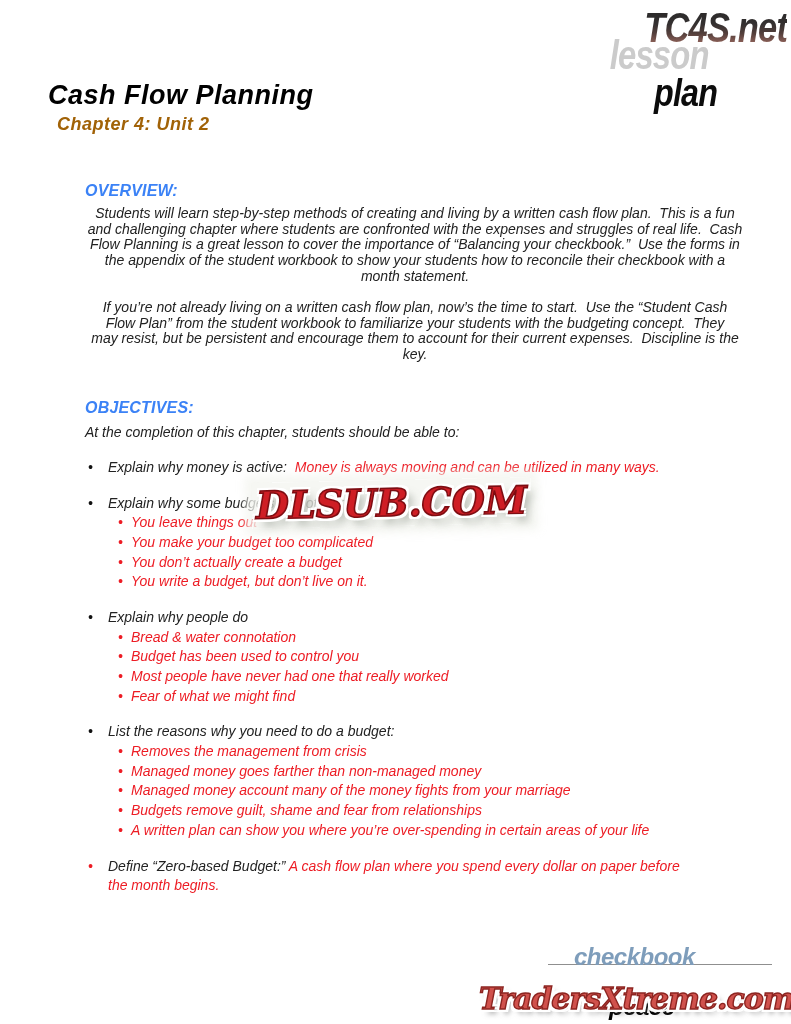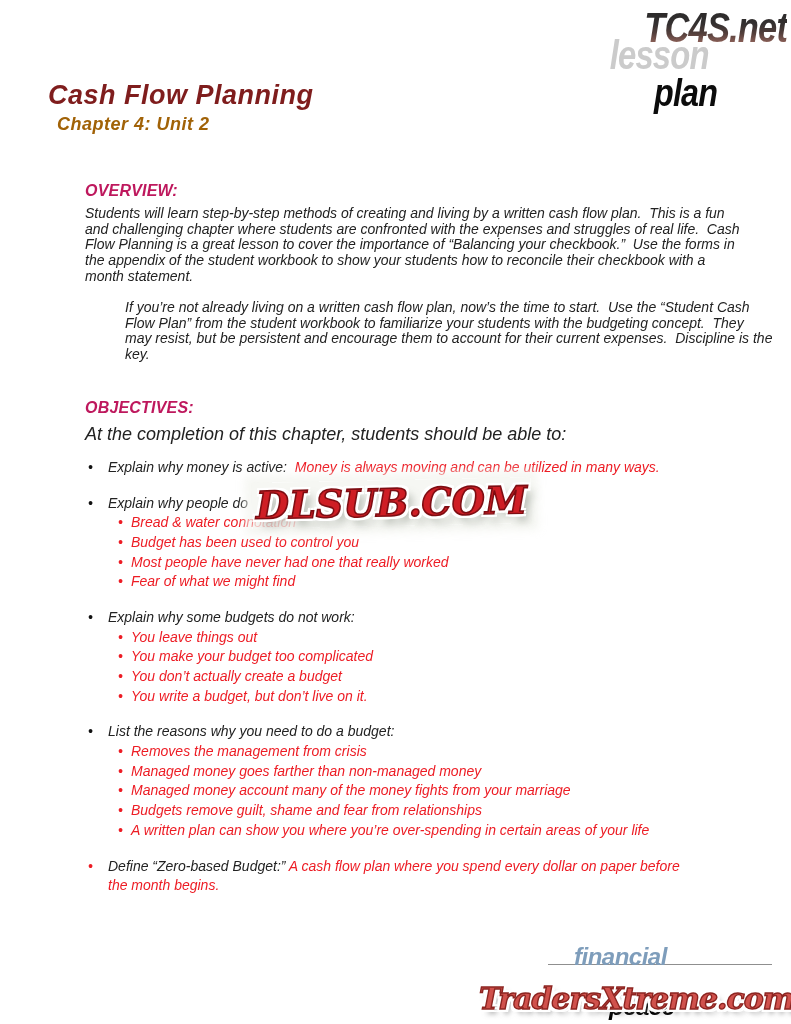--- a/index.html
+++ b/index.html
@@ -32,38 +32,38 @@
   }
   .brand-plan {
     right:74px; top:72px;
     font-size:38px; letter-spacing:-1px;
     transform:scaleX(0.85); transform-origin:right top;
     color:#0c0c0c;
   }
   
   .doc-title {
     position:absolute; left:48px; top:80px;
-    font-size:27px; font-weight:bold; letter-spacing:0.5px; color:#7f1d1d;
+    font-size:27px; font-weight:bold; letter-spacing:0.5px; color:#000000;
     white-space:nowrap;
   }
   .doc-subtitle {
     position:absolute; left:57px; top:114px;
     font-size:18px; font-weight:bold; letter-spacing:0.5px; color:#a16207;
     white-space:nowrap;
   }
   
   .content { position:absolute; left:85px; width:660px; }
-  .sec-heading { font-size:16px; font-weight:bold; color:#be185d; letter-spacing:0.2px; }
+  .sec-heading { font-size:16px; font-weight:bold; color:#3b82f6; letter-spacing:0.2px; }
   .h-overview { top:182px; }
   .h-objectives { top:399px; }
   .para { font-size:14px; line-height:15.7px; color:#222; }
-  .para .line { white-space:pre-wrap; }
+  .para .line { white-space:pre-wrap;text-align:center; }
   .p1 { top:206px; }
   .p2 { top:300px; }
-  .intro { top:424px; font-size:18px; color:#222; }
+  .intro { top:424px; font-size:14px; color:#222; }
   
   .bullets { position:absolute; left:85px; top:458px; width:670px; list-style:none; }
   .bullets > li {
     position:relative; padding-left:23px; margin-bottom:16px;
     font-size:14px; line-height:19.6px; color:#222;
   }
   .bullets > li::before {
     content:"\2022"; position:absolute; left:3px; top:0;
     color:#111; font-size:14px;
   }
@@ -135,52 +135,52 @@
   <div class="doc-subtitle">Chapter 4: Unit 2</div>
 
   <div class="content sec-heading h-overview" style="position:absolute;">OVERVIEW:</div>
   <div class="content para p1" style="position:absolute;">
     <div class="line">Students will learn step-by-step methods of creating and living by a written cash flow plan.  This is a fun</div>
     <div class="line">and challenging chapter where students are confronted with the expenses and struggles of real life.  Cash</div>
     <div class="line">Flow Planning is a great lesson to cover the importance of “Balancing your checkbook.”  Use the forms in</div>
     <div class="line">the appendix of the student workbook to show your students how to reconcile their checkbook with a</div>
     <div class="line">month statement.</div>
   </div>
-  <div class="content para p2" style="position:absolute;margin-left:40px;">
+  <div class="content para p2" style="position:absolute;">
     <div class="line">If you’re not already living on a written cash flow plan, now’s the time to start.  Use the “Student Cash</div>
     <div class="line">Flow Plan” from the student workbook to familiarize your students with the budgeting concept.  They</div>
     <div class="line">may resist, but be persistent and encourage them to account for their current expenses.  Discipline is the</div>
     <div class="line">key.</div>
   </div>
 
   <div class="content sec-heading h-objectives" style="position:absolute;">OBJECTIVES:</div>
   <div class="content intro" style="position:absolute;">At the completion of this chapter, students should be able to:</div>
 
   <ul class="bullets">
     <li>
       <span class="b-head">Explain why money is active:  </span><span class="b-ans red">Money is always moving and can be utilized in many ways.</span>
+    </li>
+
+    <li>
+      <span class="b-head">Explain why some budgets do not work:</span>
+      <ul class="subs">
+        <li>You leave things out</li>
+        <li>You make your budget too complicated</li>
+        <li>You don’t actually create a budget</li>
+        <li>You write a budget, but don’t live on it.</li>
+      </ul>
     </li>
 
     <li>
       <span class="b-head">Explain why people do </span>
       <ul class="subs">
         <li>Bread &amp; water connotation</li>
         <li>Budget has been used to control you</li>
         <li>Most people have never had one that really worked</li>
         <li>Fear of what we might find</li>
-      </ul>
-    </li>
-
-    <li>
-      <span class="b-head">Explain why some budgets do not work:</span>
-      <ul class="subs">
-        <li>You leave things out</li>
-        <li>You make your budget too complicated</li>
-        <li>You don’t actually create a budget</li>
-        <li>You write a budget, but don’t live on it.</li>
       </ul>
     </li>
 
     <li>
       <span class="b-head">List the reasons why you need to do a budget:</span>
       <ul class="subs">
         <li>Removes the management from crisis</li>
         <li>Managed money goes farther than non-managed money</li>
         <li>Managed money account many of the money fights from your marriage</li>
         <li>Budgets remove guilt, shame and fear from relationships</li>
@@ -190,17 +190,17 @@
 
     <li class="red-dot">
       <span class="b-head">Define “Zero-based Budget:” </span><span class="b-ans red">A cash flow plan where you spend every dollar on paper before</span>
       <div class="b-ans red">the month begins.</div>
     </li>
   </ul>
 
   <div class="watermark">DLSUB.COM</div>
 
   <div class="fp-line"></div>
-  <div class="fp-top">financial</div>
+  <div class="fp-top">checkbook</div>
   <div class="fp-bottom">peace</div>
   <div class="traders">TradersXtreme.com</div>
 
 </div>
 
 </body></html>

